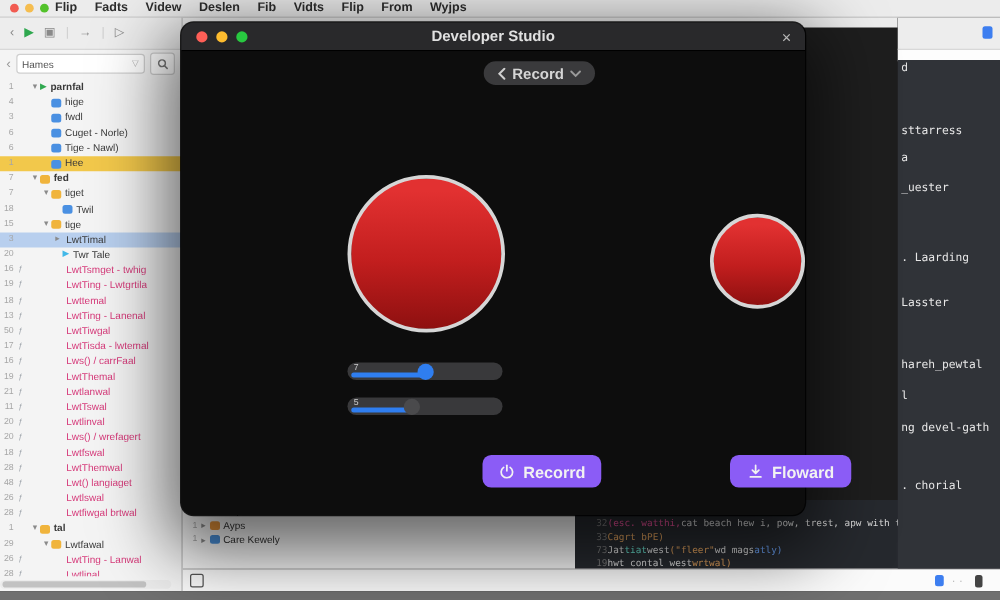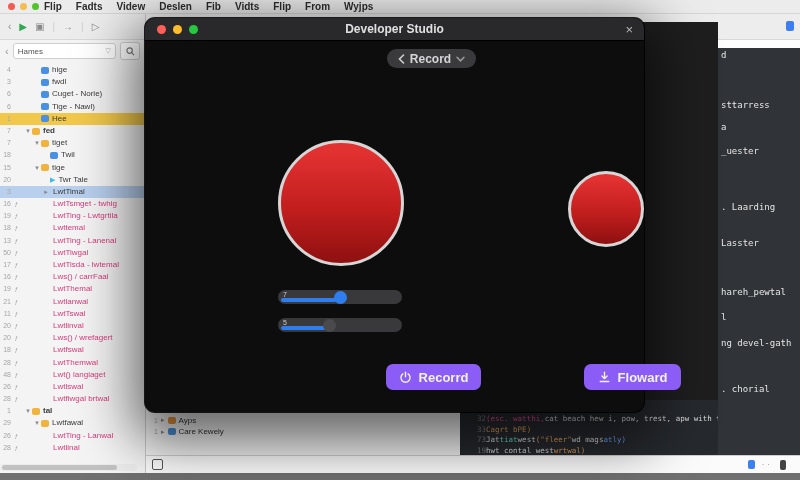--- a/index.html
+++ b/index.html
@@ -168,20 +168,28 @@
         </div>
         <div class="magbtn">
           <svg width="9" height="9" viewBox="0 0 10 10">
               <circle cx="4" cy="4" r="3" fill="none" stroke="#777" stroke-width="1.3"></circle>
               <line x1="6.2" y1="6.2" x2="9" y2="9" stroke="#777" stroke-width="1.3"></line>
             </svg>
         </div>
       </div>
       <div class="tree">
           <div class="tree-row">
+            <span class="gut-num">1</span>
+            <span class="gut-2"></span>
+            <span class="indent" style="width: 2px;"></span>
+            <span class="disc">▾</span>
+            <span class="ticon glyph play-green">▶</span>
+            <span class="tlabel bold">parnfal</span>
+          </div>
+          <div class="tree-row">
             <span class="gut-num">4</span>
             <span class="gut-2"></span>
             <span class="indent" style="width: 11px;"></span>
             <span class="disc"></span>
             <span class="ticon square dot-blue"></span>
             <span class="tlabel">hige</span>
           </div>
           <div class="tree-row">
             <span class="gut-num">3</span>
             <span class="gut-2"></span>
@@ -239,35 +247,35 @@
             <span class="tlabel">Twil</span>
           </div>
           <div class="tree-row">
             <span class="gut-num">15</span>
             <span class="gut-2"></span>
             <span class="indent" style="width: 11px;"></span>
             <span class="disc">▾</span>
             <span class="ticon square folder"></span>
             <span class="tlabel">tige</span>
           </div>
+          <div class="tree-row hl-blue">
+            <span class="gut-num">3</span>
+            <span class="gut-2"></span>
+            <span class="indent" style="width: 20px;"></span>
+            <span class="disc">▸</span>
+            <span class="ticon"></span>
+            <span class="tlabel">LwtTimal</span>
+          </div>
           <div class="tree-row">
             <span class="gut-num">20</span>
             <span class="gut-2"></span>
             <span class="indent" style="width: 20px;"></span>
             <span class="disc"></span>
             <span class="ticon glyph play-cyan">▶</span>
             <span class="tlabel">Twr Tale</span>
-          </div>
-          <div class="tree-row hl-blue">
-            <span class="gut-num">3</span>
-            <span class="gut-2"></span>
-            <span class="indent" style="width: 20px;"></span>
-            <span class="disc">▸</span>
-            <span class="ticon"></span>
-            <span class="tlabel">LwtTimal</span>
           </div>
           <div class="tree-row">
             <span class="gut-num">16</span>
             <span class="gut-2">ƒ</span>
             <span class="indent" style="width: 20px;"></span>
             <span class="disc"></span>
             <span class="ticon"></span>
             <span class="tlabel c-pink">LwtTsmget - twhig</span>
           </div>
           <div class="tree-row">

